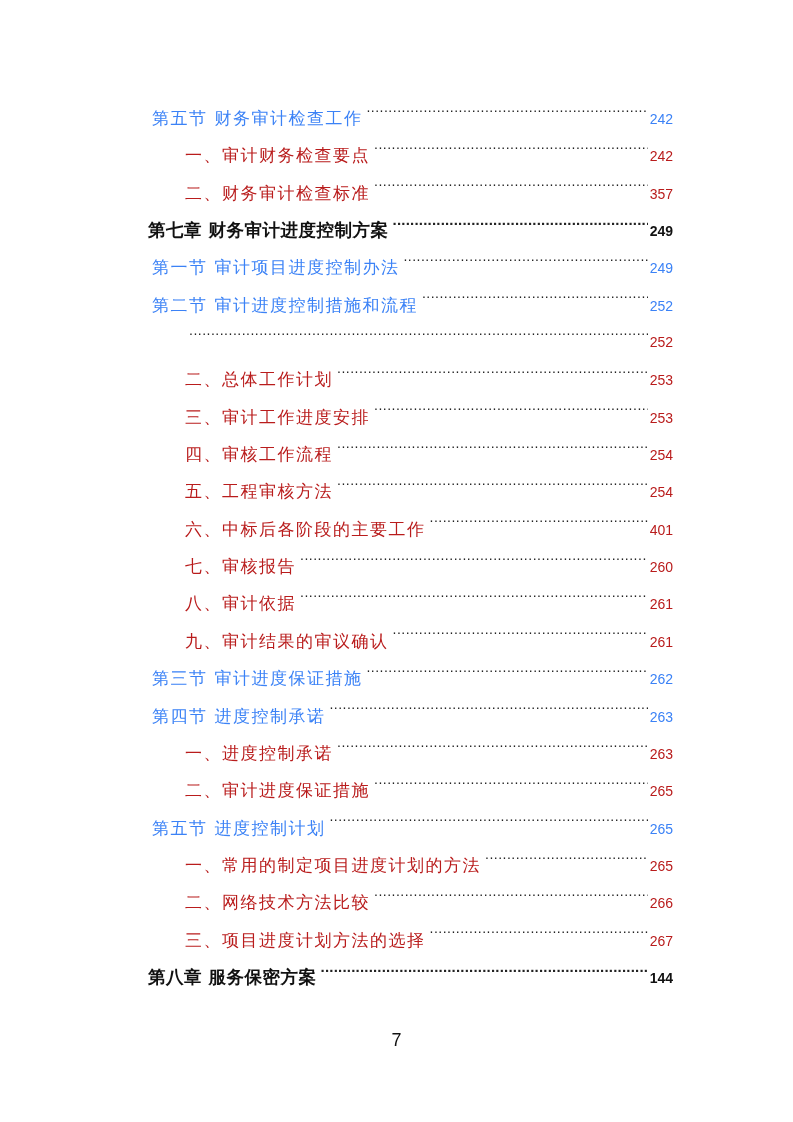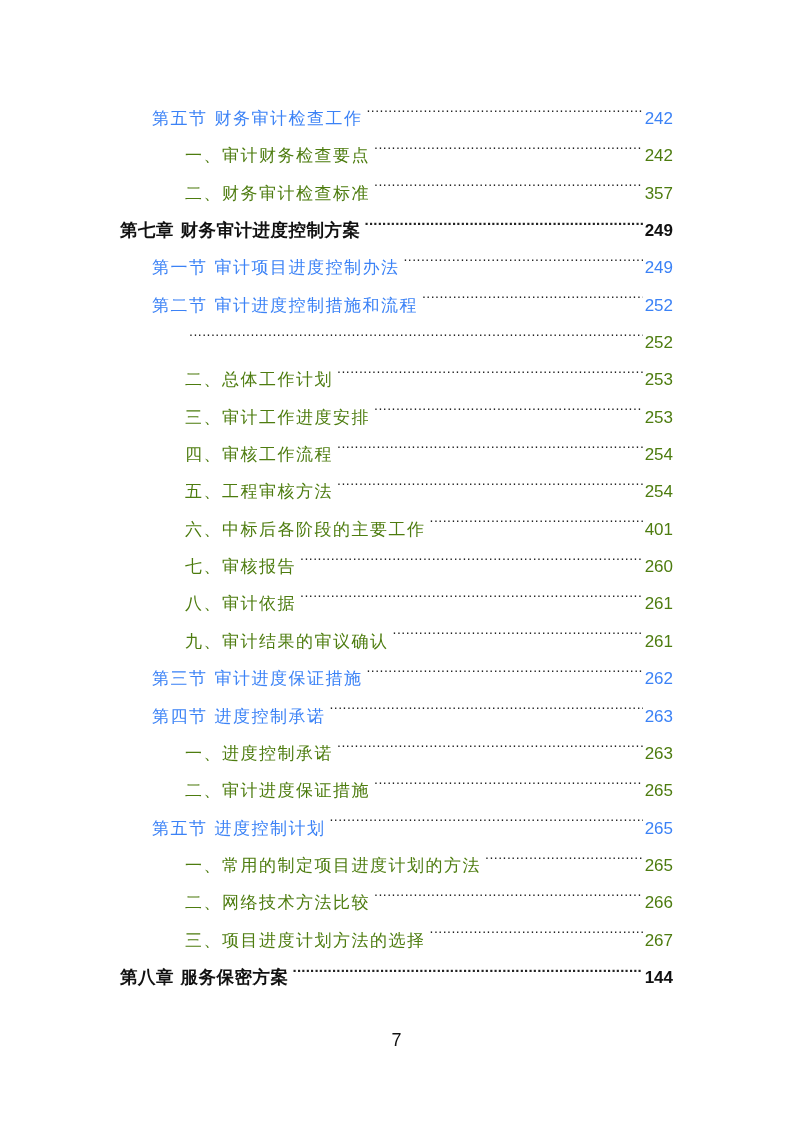--- a/index.html
+++ b/index.html
@@ -26,28 +26,29 @@
       align-items: baseline;
       height: 37.35px;
       line-height: 37.35px;
       font-size: 17px;
       white-space: nowrap;
     }
     .toc-row.level-0 {
       padding-left: 0;
       font-weight: bold;
       font-size: 17.5px;
+      margin-left: 28px;
     }
     .toc-row.level-1 {
       padding-left: 32px;
       color: #3b82f6;
     }
     .toc-row.level-2 {
       padding-left: 65px;
-      color: #4d7c0f;
+      color: #b91c1c;
       justify-content: center;
     }
     .toc-title {
       flex: 0 0 auto;
       letter-spacing: 1.5px;
     }
     .toc-row.level-0 .toc-title {
       letter-spacing: 0.5px;
     }
     .toc-leader {
@@ -70,21 +71,21 @@
       color: #222;
     }
     .toc-row.level-0 .toc-leader::before {
       font-weight: bold;
       font-size: 15px;
       letter-spacing: 0.2px;
     }
     .toc-page {
       flex: 0 0 auto;
       font-family: "Liberation Sans", sans-serif;
-      font-size: 17px;
+      font-size: 14px;
       text-align: right;
     }
     .toc-row.level-0 .toc-page {
       font-weight: bold;
     }
     .page-number {
       position: absolute;
       left: 0;
       width: 793px;
       top: 1030px;

